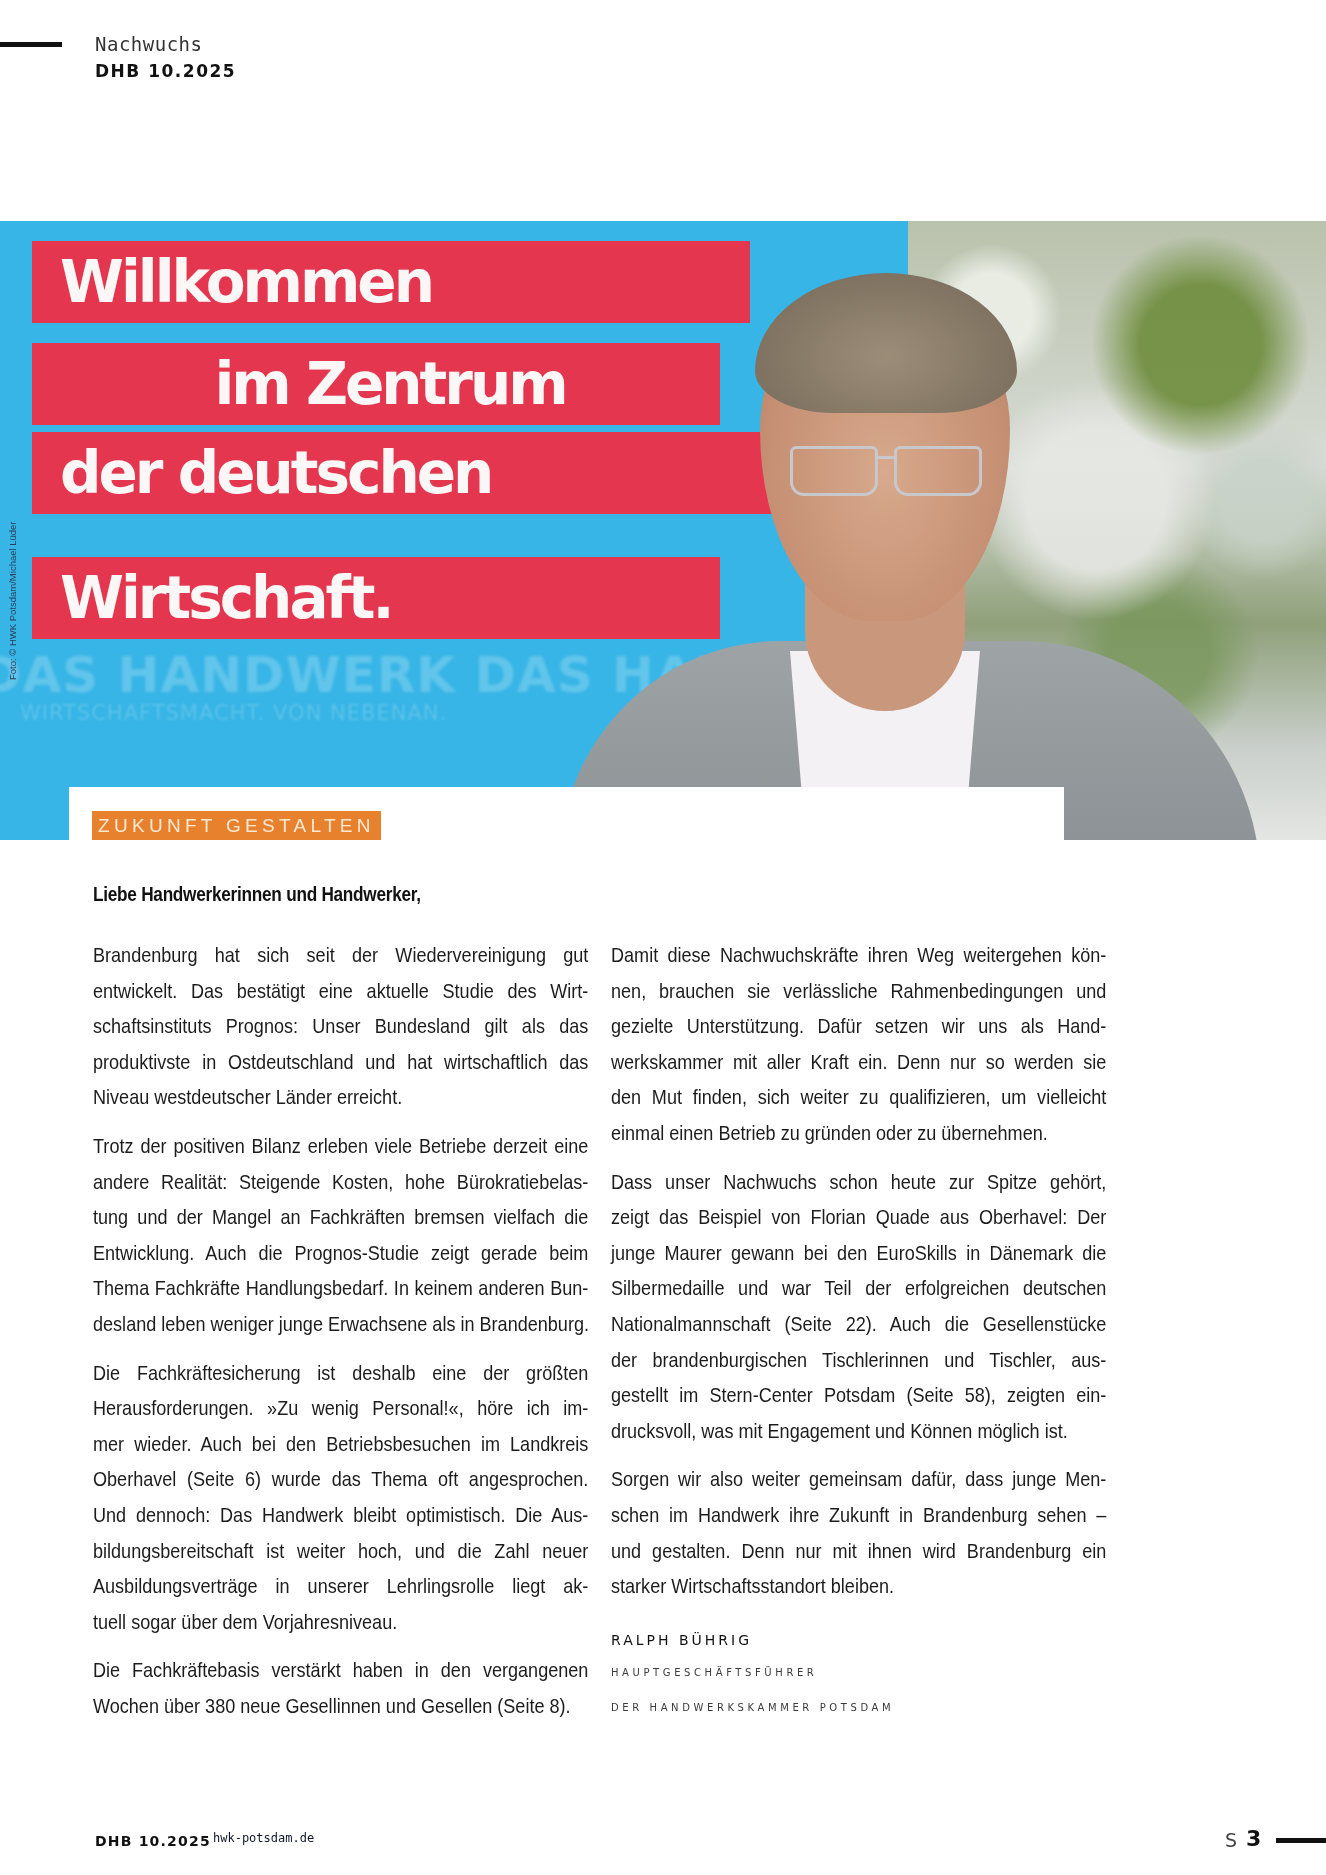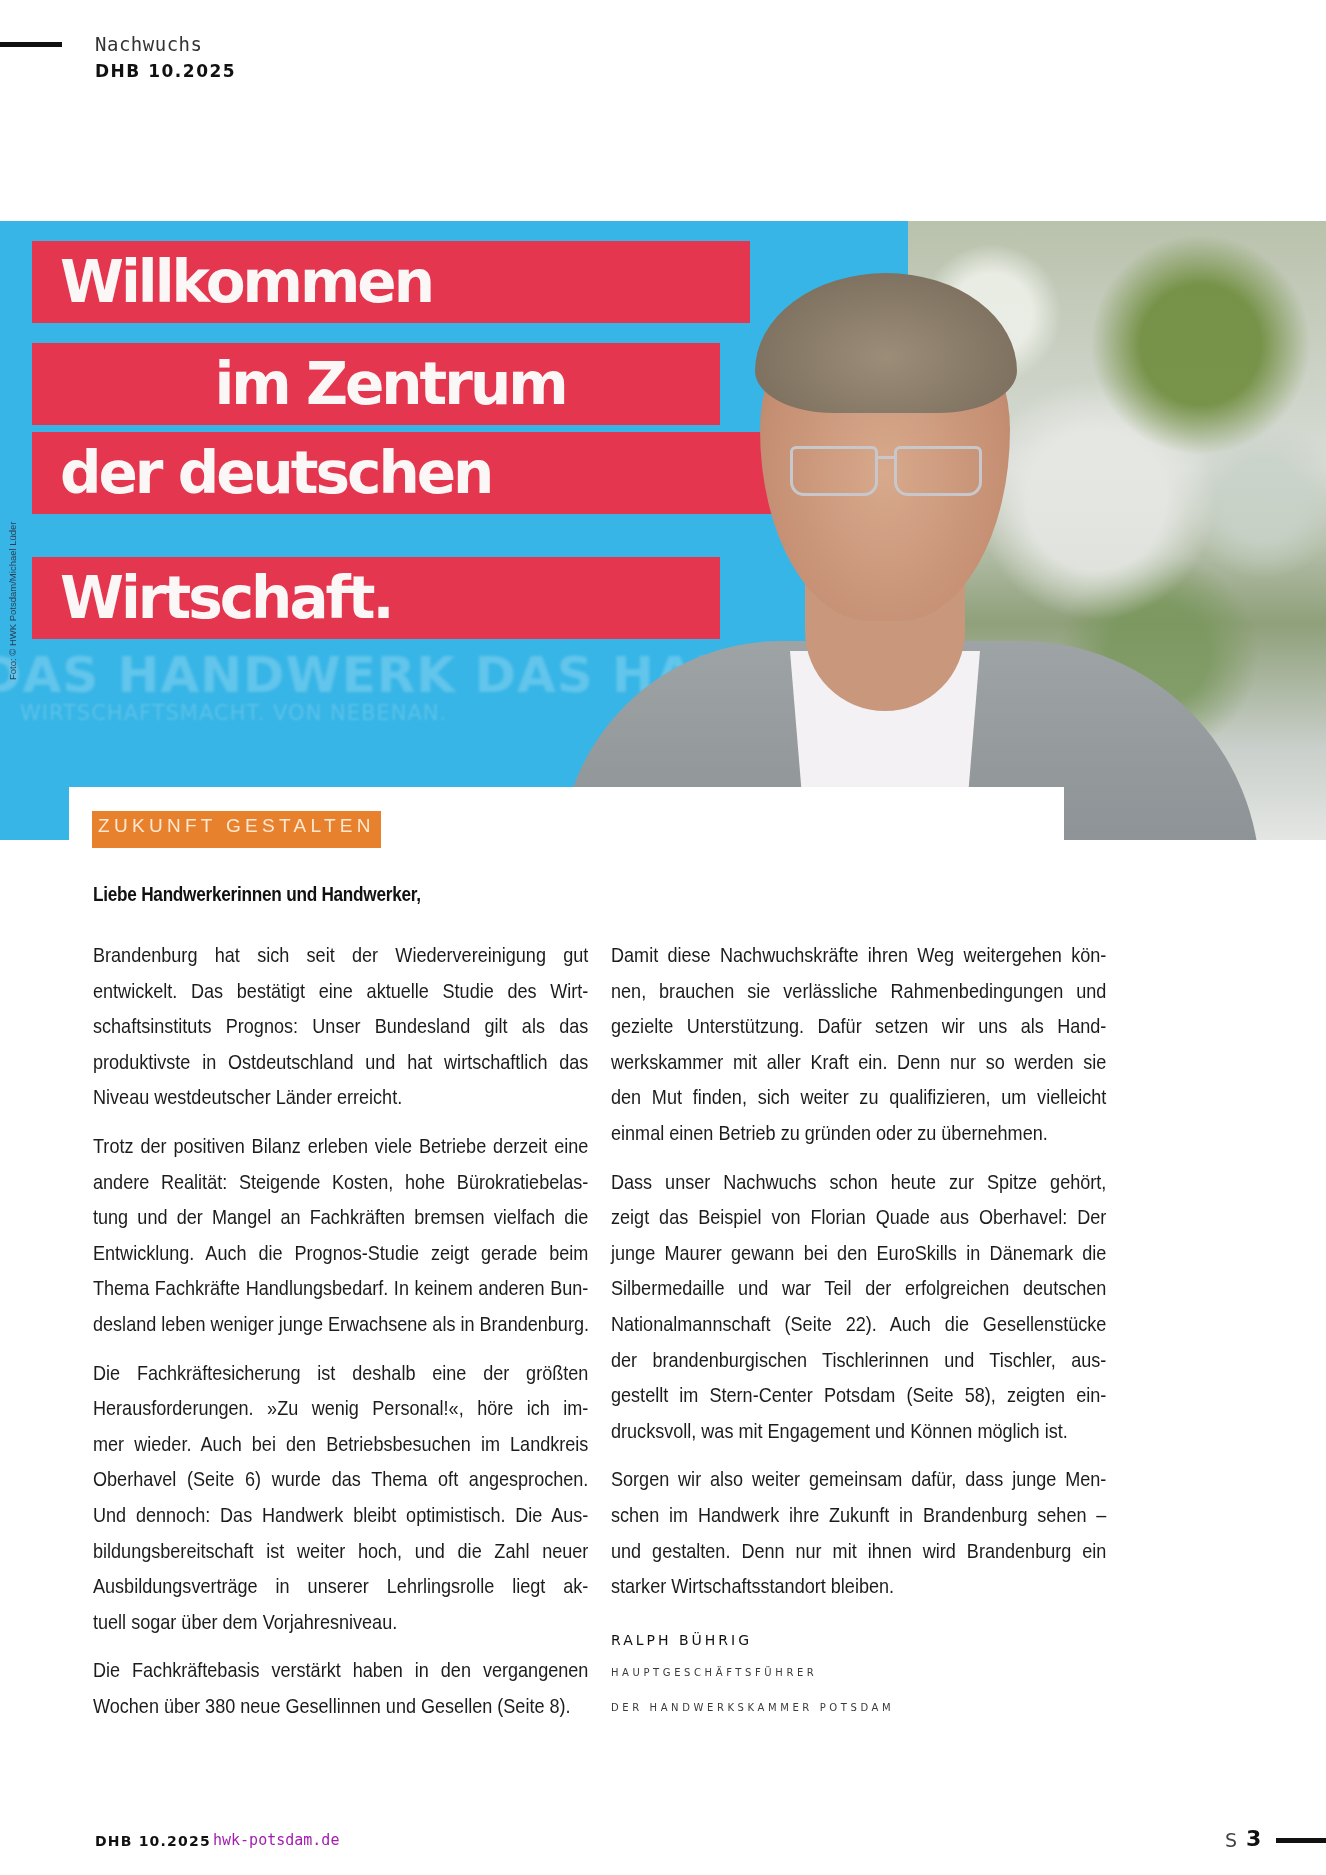--- a/index.html
+++ b/index.html
@@ -46,40 +46,40 @@
   .glasses { position: absolute; left: 230px; top: 195px; width: 192px; height: 48px; }
   .glasses span { position: absolute; top: 0; width: 82px; height: 44px; border: 3px solid #c8c8cc; border-radius: 6px 6px 14px 14px; }
   .glasses .l { left: 0; } .glasses .r { right: 0; }
   .glasses .br { position: absolute; left: 85px; top: 10px; width: 22px; height: 3px; background: #c8c8cc; }
   .pin { position: absolute; left: 415px; top: 545px; width: 42px; height: 14px; background: #d9414f; transform: rotate(12deg); border-radius: 2px; }
 
   .photo-credit { position: absolute; left: 7px; top: 680px; transform-origin: 0 0; transform: rotate(-90deg);
     font-family: "Liberation Sans", sans-serif; font-size: 9.5px; color: #2d3e55; white-space: nowrap; }
 
   .inset { position: absolute; left: 69px; top: 787px; width: 995px; height: 60px; background: #ffffff; }
-  .tag { position: absolute; left: 92px; top: 811px; height: 37px; padding: 0 6px; background: #e8812d; color: #fde8d2;
+  .tag { position: absolute; left: 92px; top: 811px; height: 29px; padding: 0 6px; background: #e8812d; color: #fde8d2;
     font-family: "Liberation Sans Narrow", "Liberation Sans", sans-serif; font-size: 19px; line-height: 29px; letter-spacing: 4.3px; }
 
   
   .salutation { position: absolute; left: 93px; top: 883px; font-family: "Liberation Sans", sans-serif; font-weight: bold;
     font-size: 20px; letter-spacing: -0.3px; color: #111; transform: scaleX(0.86); transform-origin: 0 0; white-space: nowrap; }
   .col { position: absolute; top: 937px; width: 576px; font-family: "Liberation Sans", sans-serif; font-size: 21px; line-height: 35.6px;
     color: #1c1c1c; transform: scaleX(0.86); transform-origin: 0 0; text-align: justify; hyphens: manual; }
   .col p { margin: 0 0 13px 0; }
   .col-left { left: 93px; }
   .col-right { left: 611px; }
   .col p .ln { display: block; text-align: justify; text-align-last: justify; white-space: nowrap; }
   .col p .ln.last { text-align-last: left; }
 
   .sig-name { position: absolute; left: 611px; top: 1632px; font-family: "DejaVu Sans", sans-serif; font-weight: normal; font-size: 14px; letter-spacing: 3px; color: #111; }
   .sig-role { position: absolute; left: 611px; font-family: "DejaVu Sans", sans-serif; font-size: 10px; letter-spacing: 3.6px; color: #3a3a3a; }
 
   
   .ftr-issue { position: absolute; left: 95px; top: 1833px; font-family: "DejaVu Sans", sans-serif; font-weight: bold; font-size: 14px; letter-spacing: 1.2px; color: #111; }
-  .ftr-url { position: absolute; left: 213px; top: 1831px; font-family: "DejaVu Sans Mono", monospace; font-size: 15px; color: #a21caf; }
+  .ftr-url { position: absolute; left: 213px; top: 1831px; font-family: "DejaVu Sans Mono", monospace; font-size: 12px; color: #0f172a; }
   .ftr-s { position: absolute; left: 1225px; top: 1829px; font-family: "DejaVu Sans", sans-serif; font-size: 19px; color: #444; }
   .ftr-num { position: absolute; left: 1246px; top: 1826px; font-family: "DejaVu Sans", sans-serif; font-weight: bold; font-size: 22px; color: #111; }
 </style>
 </head>
 <body>
 
 <div class="rule" style="left:0;top:42px;width:62px;"></div>
 <div class="hdr-section">Nachwuchs</div>
 <div class="hdr-issue">DHB 10.2025</div>
 

